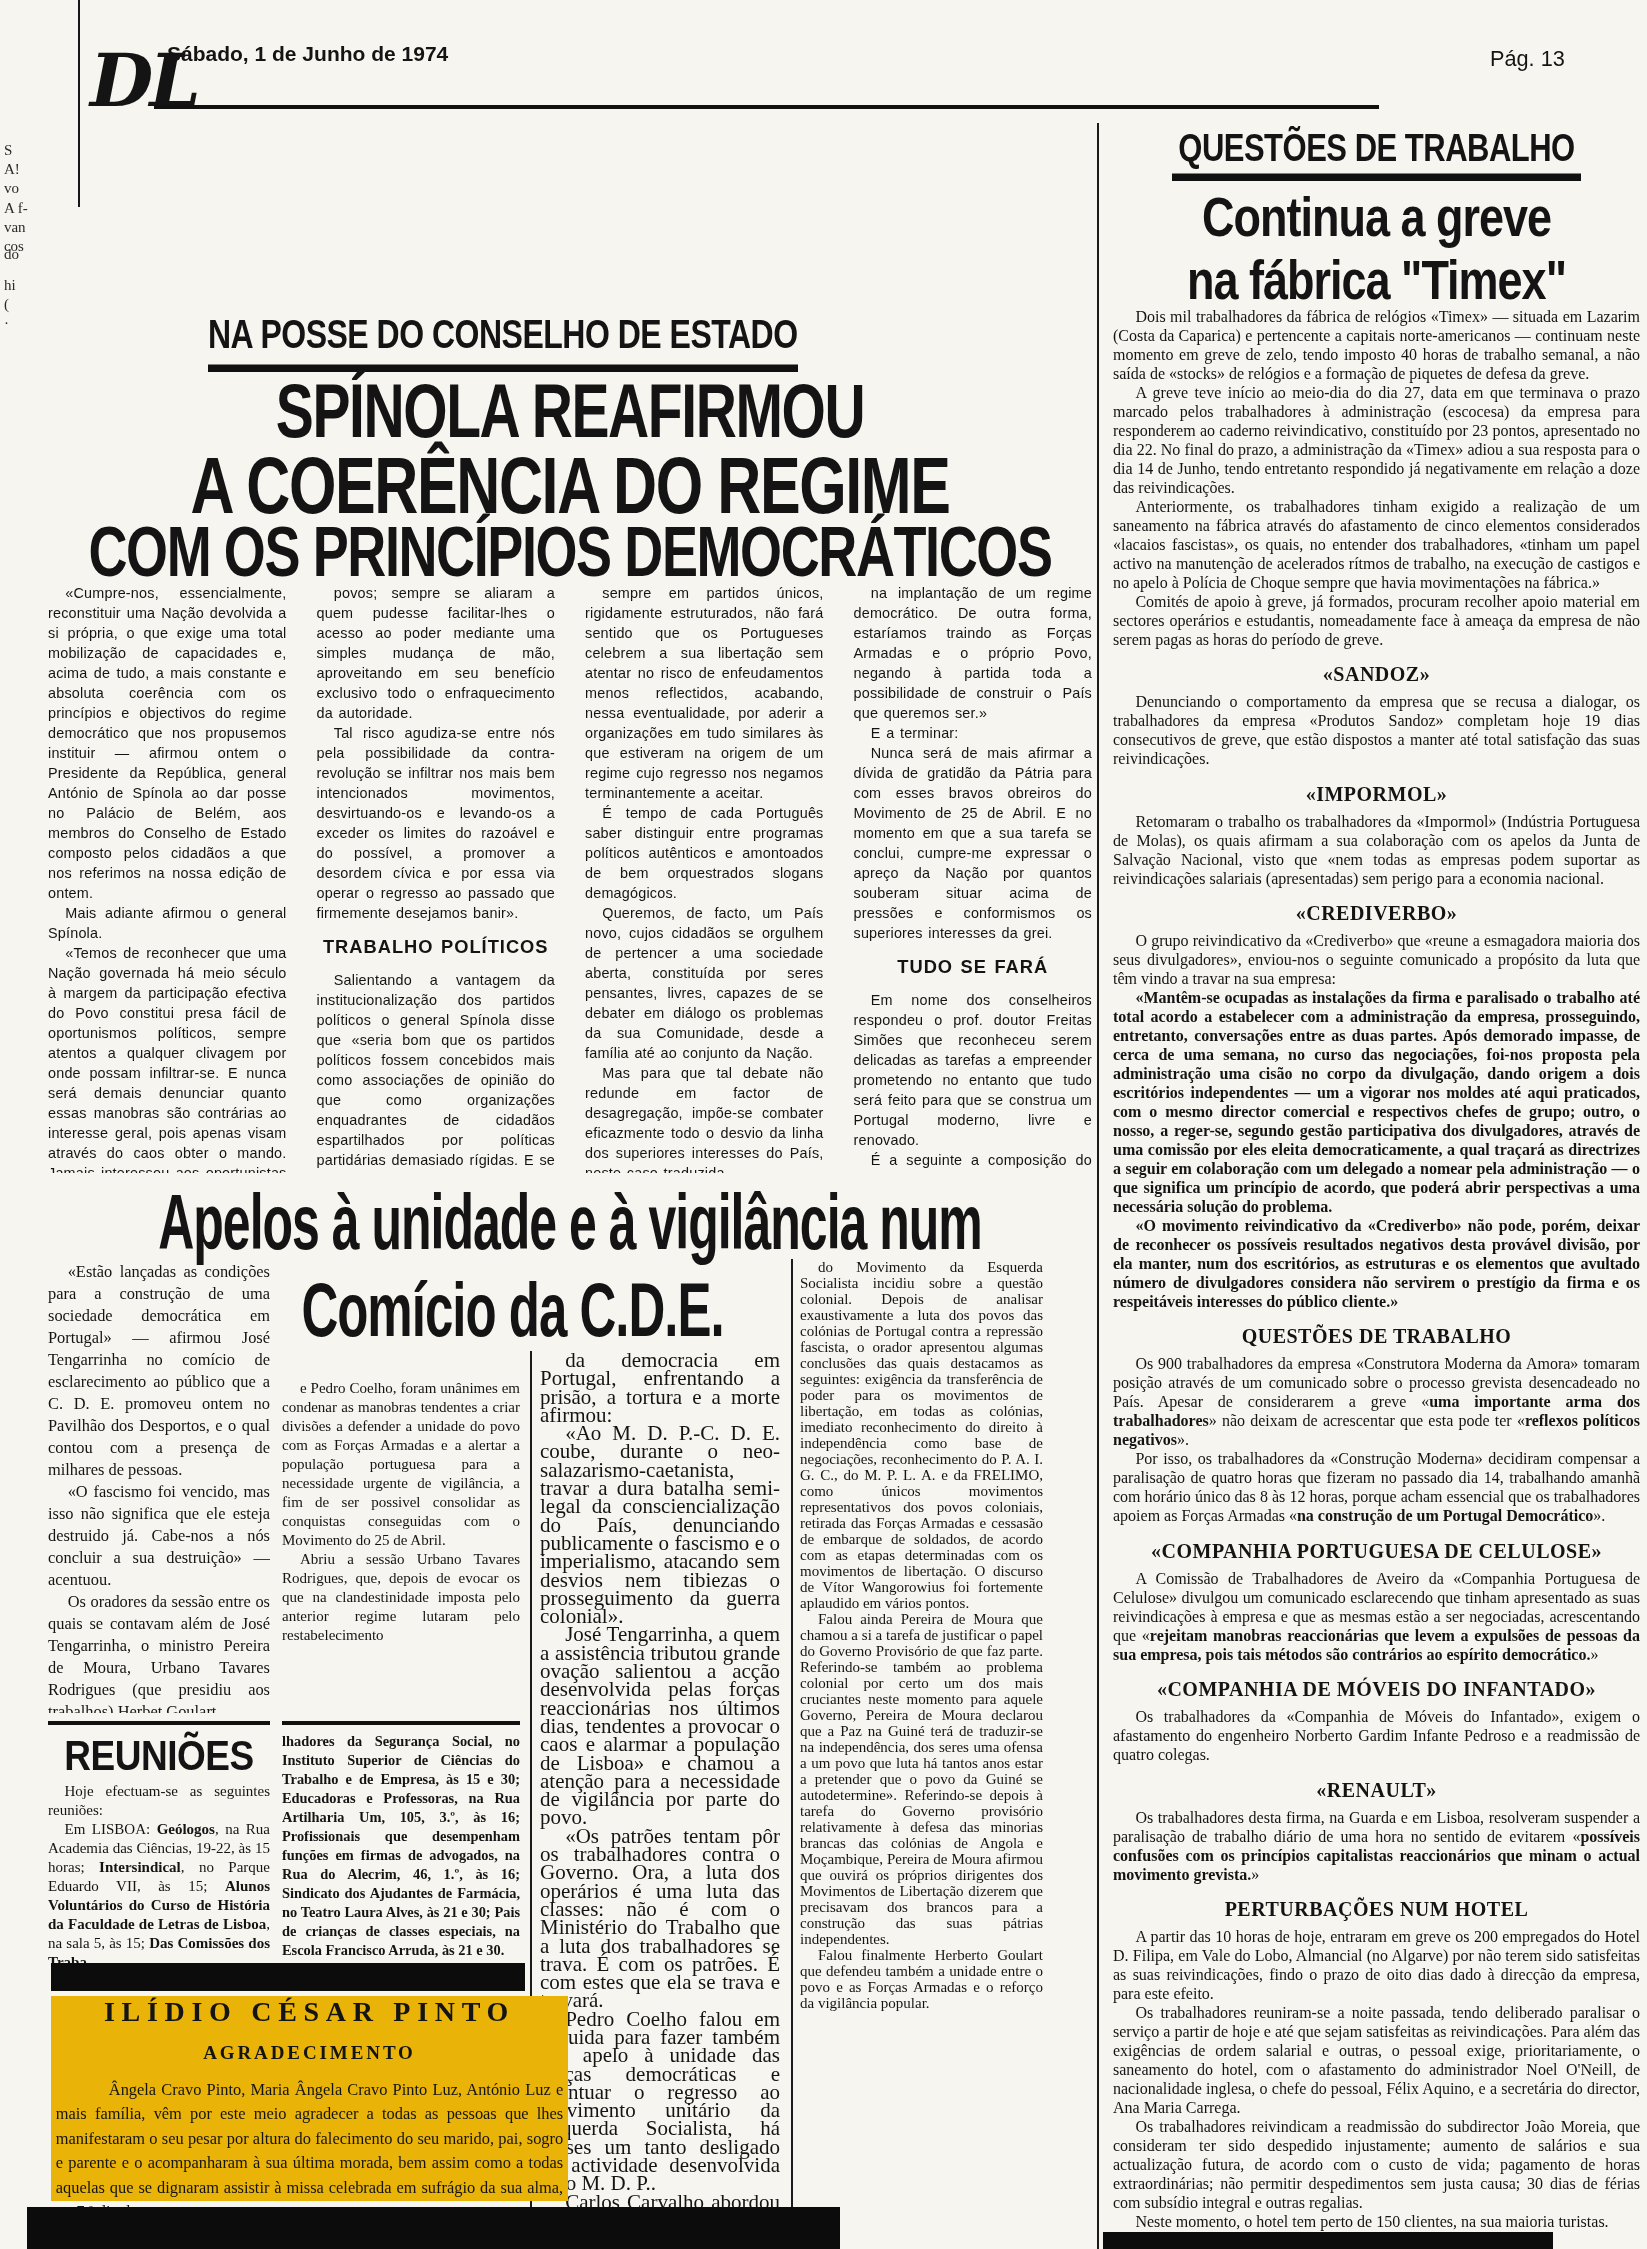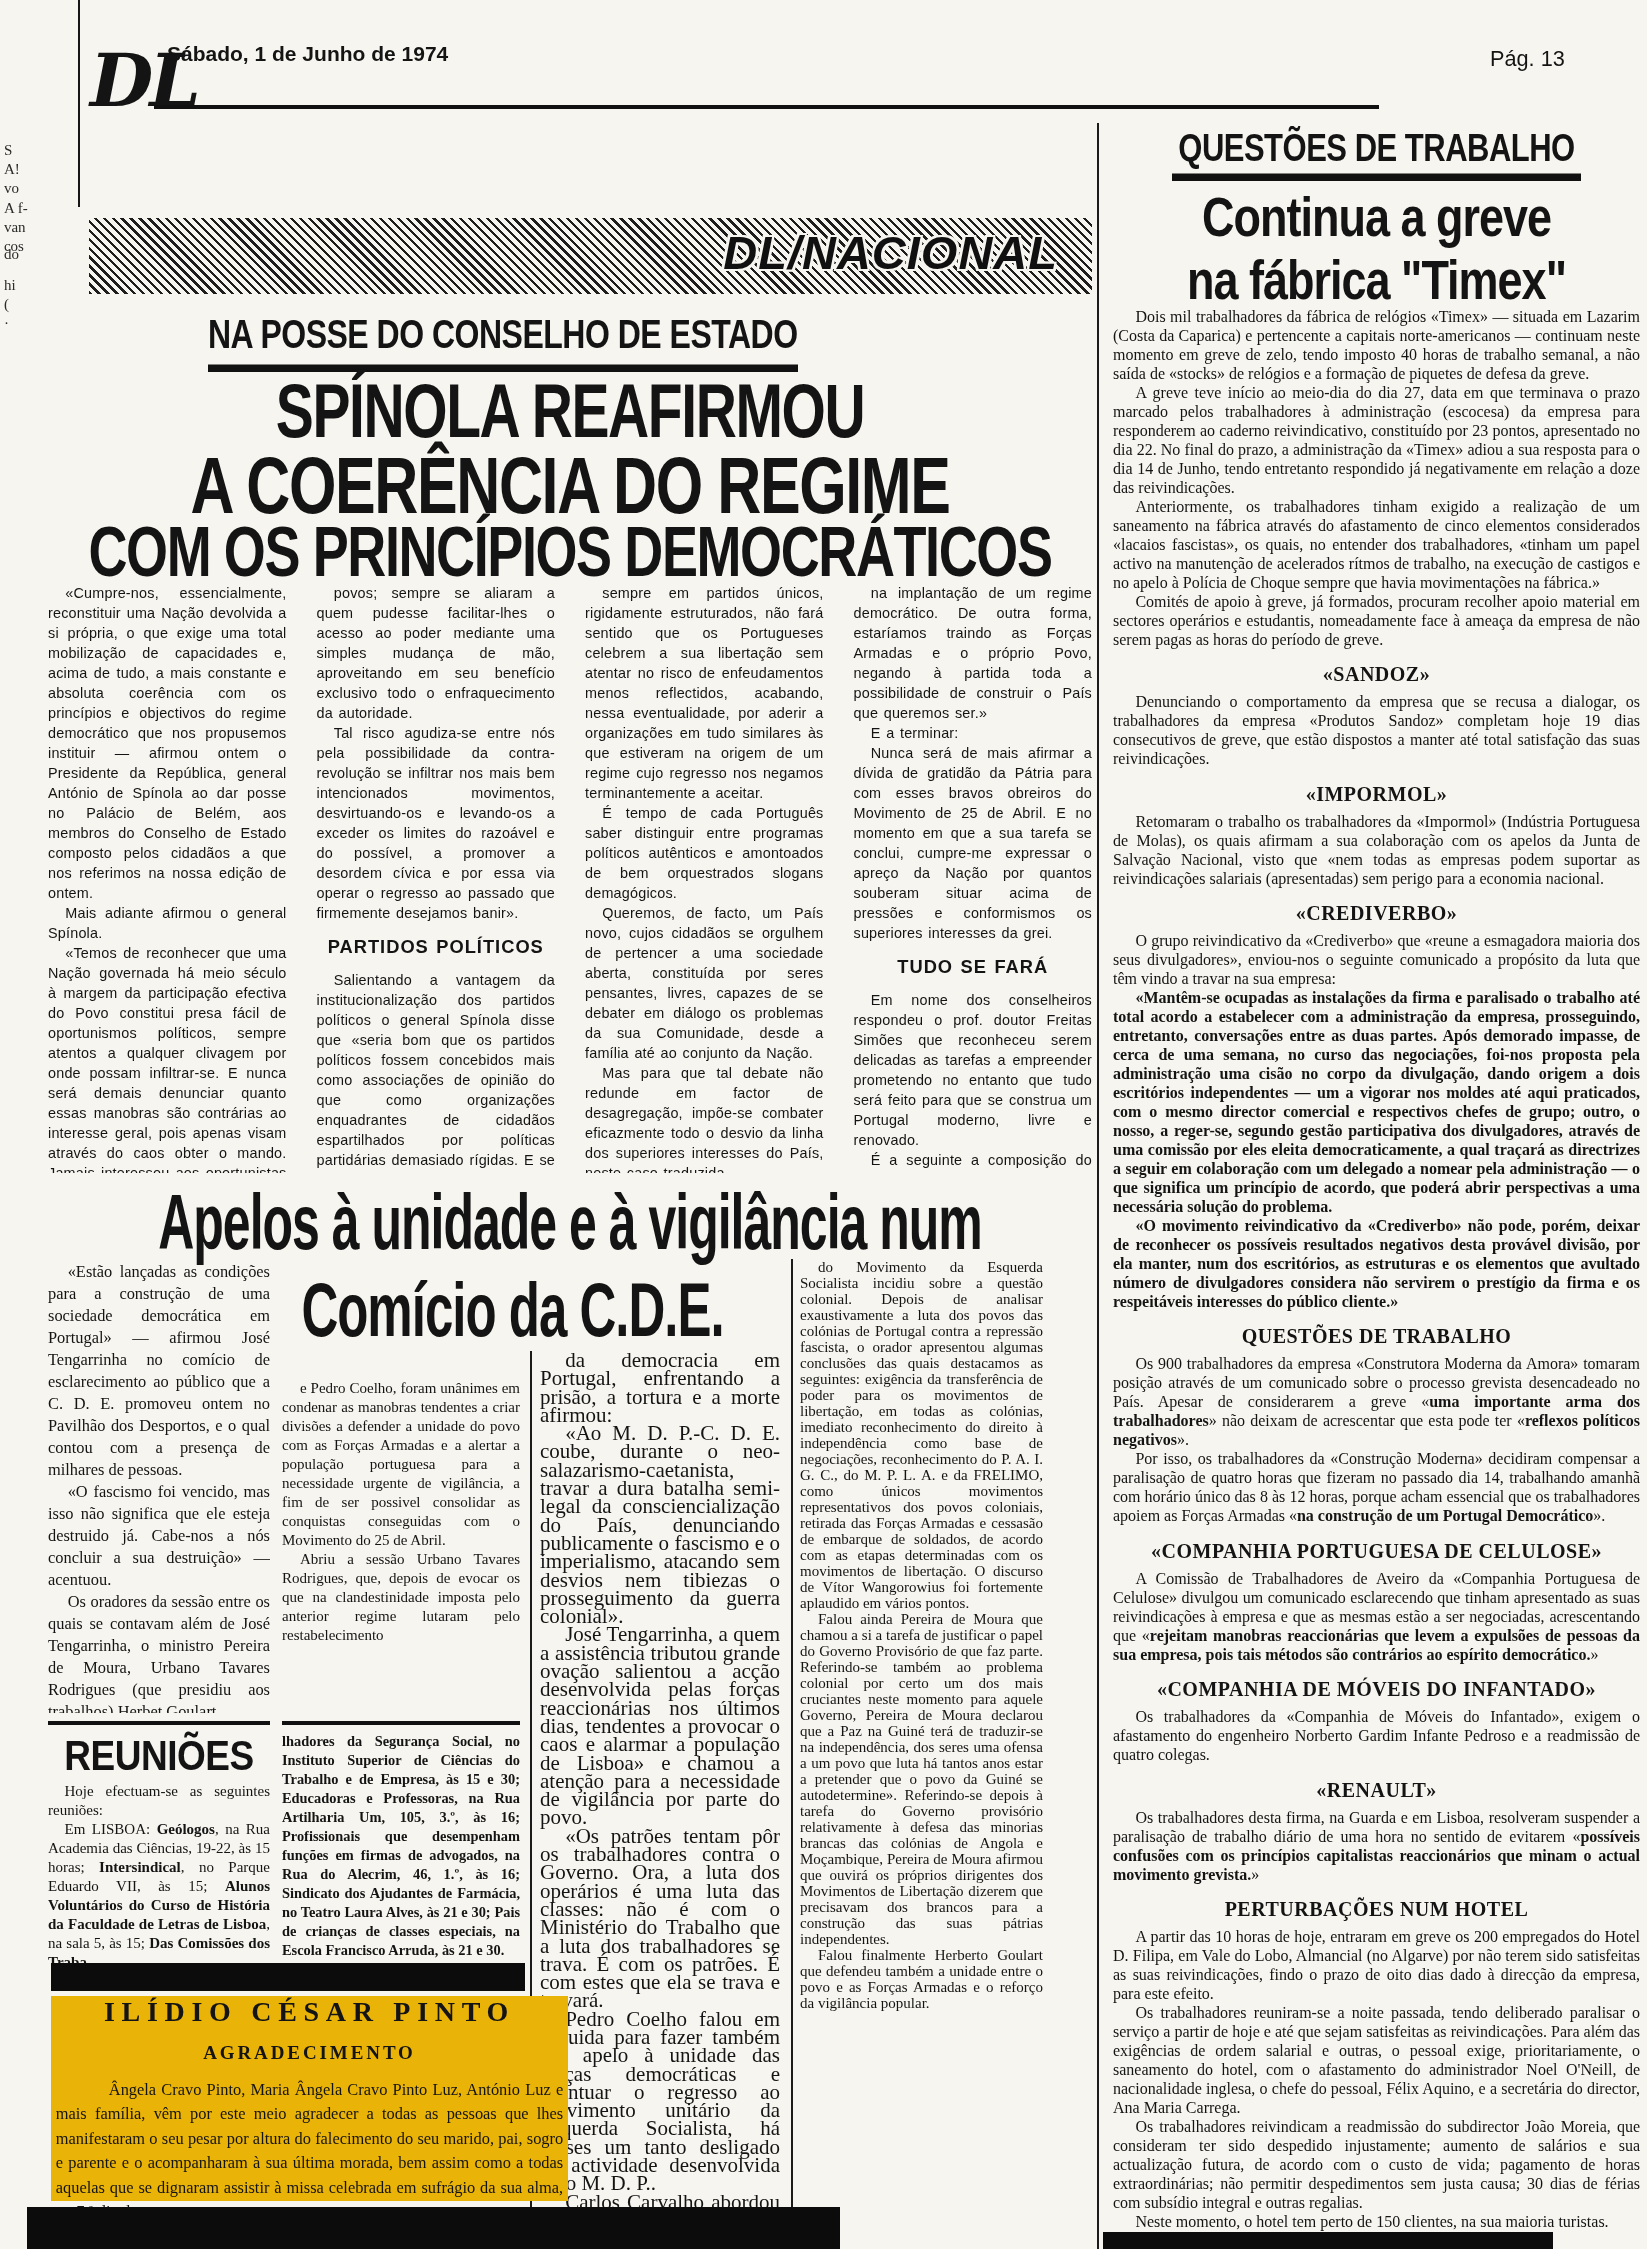--- a/index.html
+++ b/index.html
@@ -108,41 +108,38 @@
       <span style="top: 180px;">vo</span>
       <span style="top: 200px;">A f-</span>
       <span style="top: 219px;">van</span>
       <span style="top: 238px;">cos</span>
       <span style="top: 246px;">do</span>
       <span style="top: 277px;">hi</span>
       <span style="top: 296px;">(</span>
       <span style="top: 315px;">·</span>
     </div>
 
-  <div class="banner">
-    <span class="banner-label">DL/NACIONAL</span>
-  </div>
 
   <div class="hl kicker">NA POSSE DO CONSELHO DE ESTADO</div>
   <div class="hl h1a">SPÍNOLA REAFIRMOU</div>
   <div class="hl h1b">A COERÊNCIA DO REGIME</div>
   <div class="hl h1c">COM OS PRINCÍPIOS DEMOCRÁTICOS</div>
 
   <div id="sp-cols">
     <div class="col">
         <p><span>«Cumpre-nos, essencialmente, reconstituir uma Nação devolvida a si própria, o que exige uma total mobilização de capacidades e, acima de tudo, a mais constante e absoluta coerência com os princípios e objectivos do regime democrático que nos propusemos instituir — afirmou ontem o Presidente da República, general António de Spínola ao dar posse no Palácio de Belém, aos membros do Conselho de Estado composto pelos cidadãos a que nos referimos na nossa edição de ontem.</span></p>
         <p><span>Mais adiante afirmou o general Spínola.</span></p>
         <p><span>«Temos de reconhecer que uma Nação governada há meio século à margem da participação efectiva do Povo constitui presa fácil de oportunismos políticos, sempre atentos a qualquer clivagem por onde possam infiltrar-se. E nunca será demais denunciar quanto essas manobras são contrárias ao interesse geral, pois apenas visam através do caos obter o mando. Jamais interessou aos oportunistas o bem-estar dos</span></p>
       </div>
     <div class="col cont">
       <div class="cont">
           <p><span>povos; sempre se aliaram a quem pudesse facilitar-lhes o acesso ao poder mediante uma simples mudança de mão, aproveitando em seu benefício exclusivo todo o enfraquecimento da autoridade.</span></p>
           <p><span>Tal risco agudiza-se entre nós pela possibilidade da contra-revolução se infiltrar nos mais bem intencionados movimentos, desvirtuando-os e levando-os a exceder os limites do razoável e do possível, a promover a desordem cívica e por essa via operar o regresso ao passado que firmemente desejamos banir».</span></p>
         </div>
-      <div class="sub-head">PARTIDOS POLÍTICOS</div>
+      <div class="sub-head">TRABALHO POLÍTICOS</div>
       <div>
           <p><span>Salientando a vantagem da institucionalização dos partidos políticos o general Spínola disse que «seria bom que os partidos políticos fossem concebidos mais como associações de opinião do que como organizações enquadrantes de cidadãos espartilhados por políticas partidárias demasiado rígidas. E se as concepções totalitárias do Estado assentam</span></p>
         </div>
     </div>
     <div class="col cont">
         <p><span>sempre em partidos únicos, rigidamente estruturados, não fará sentido que os Portugueses celebrem a sua libertação sem atentar no risco de enfeudamentos menos reflectidos, acabando, nessa eventualidade, por aderir a organizações em tudo similares às que estiveram na origem de um regime cujo regresso nos negamos terminantemente a aceitar.</span></p>
         <p><span>É tempo de cada Português saber distinguir entre programas políticos autênticos e amontoados de bem orquestrados slogans demagógicos.</span></p>
         <p><span>Queremos, de facto, um País novo, cujos cidadãos se orgulhem de pertencer a uma sociedade aberta, constituída por seres pensantes, livres, capazes de se debater em diálogo os problemas da sua Comunidade, desde a família até ao conjunto da Nação.</span></p>
         <p><span>Mas para que tal debate não redunde em factor de desagregação, impõe-se combater eficazmente todo o desvio da linha dos superiores interesses do País, neste caso traduzida</span></p>
       </div>

